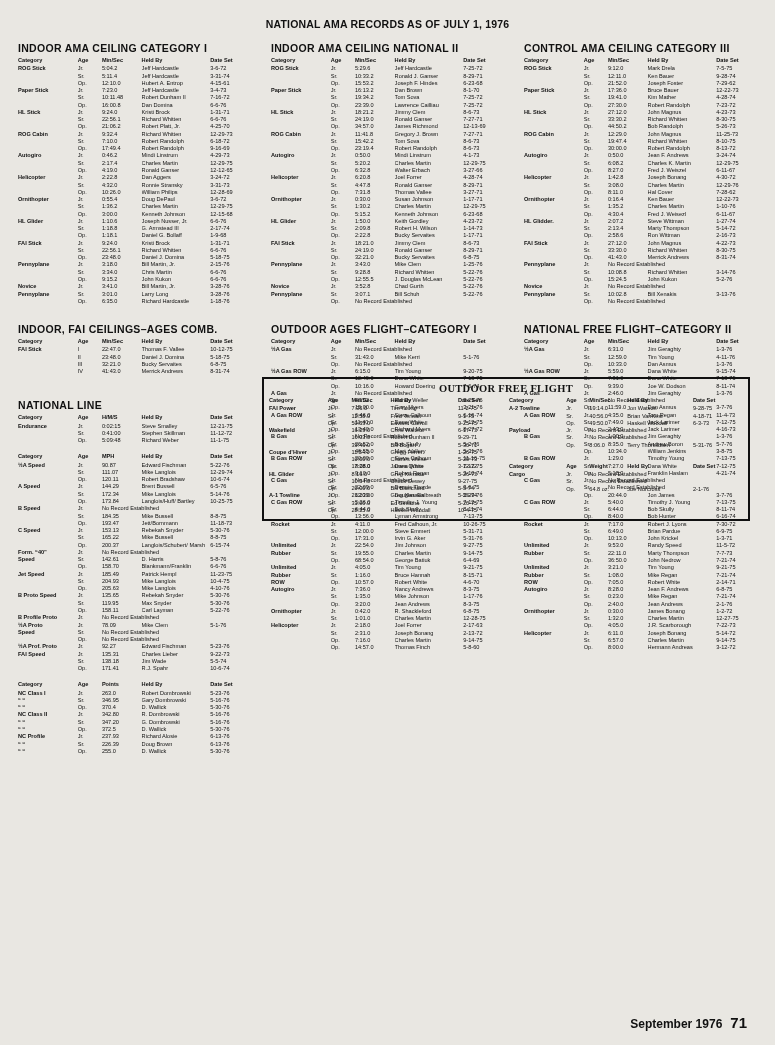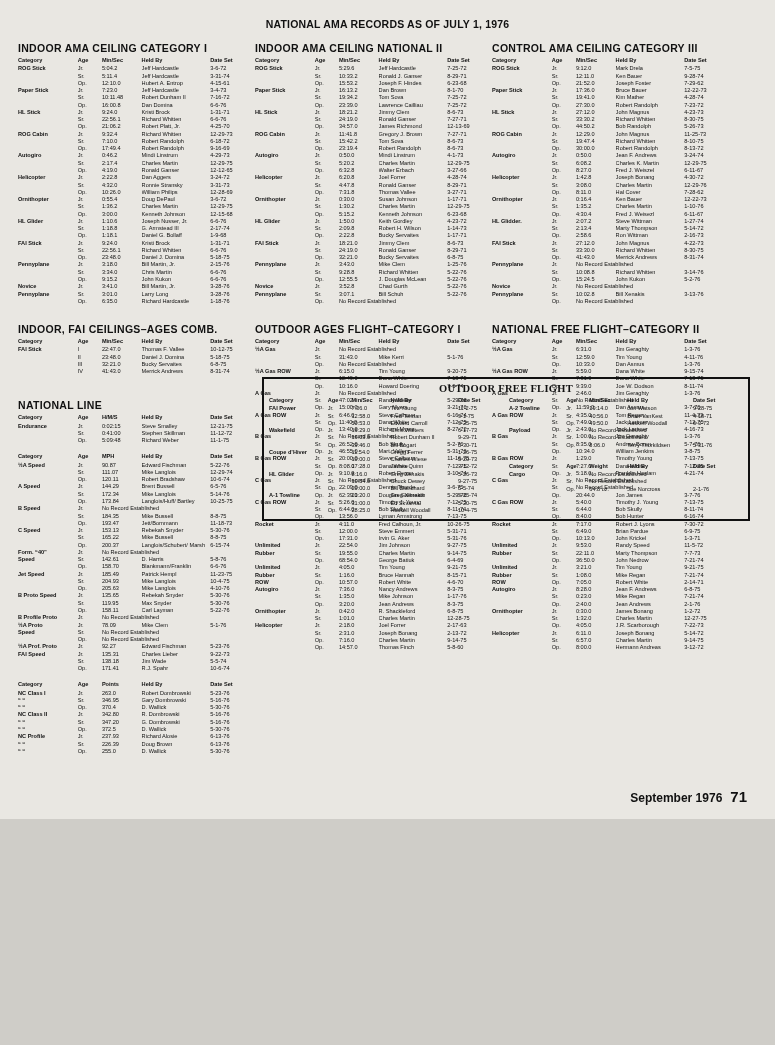--- a/index.html
+++ b/index.html
@@ -5,35 +5,35 @@
   html,body{margin:0;padding:0;}
   body{
     width:775px;height:1045px;
     background:#cfcdc8;
     font-family:"Liberation Sans",sans-serif;
     color:#111;
     overflow:hidden;
   }
   .page{
     position:relative;
-    width:775px;height:819px;
+    width:775px;height:1045px;
     background:#e9e7e2;
     box-sizing:border-box;
     padding:14px 18px 0 18px;
   }
   .doc-title{
     text-align:center;
     font-size:10.5px;
     font-weight:bold;
     letter-spacing:.2px;
     margin:4px 0 12px 0;
   }
   .cols{
     display:flex;
-    gap:5px;
+    gap:21px;
     align-items:flex-start;
   }
   .col{width:232px;}
   .sec-title{
     font-size:10.5px;
     font-weight:bold;
     letter-spacing:.3px;
     margin:0 0 3px 0;
     white-space:nowrap;
   }

